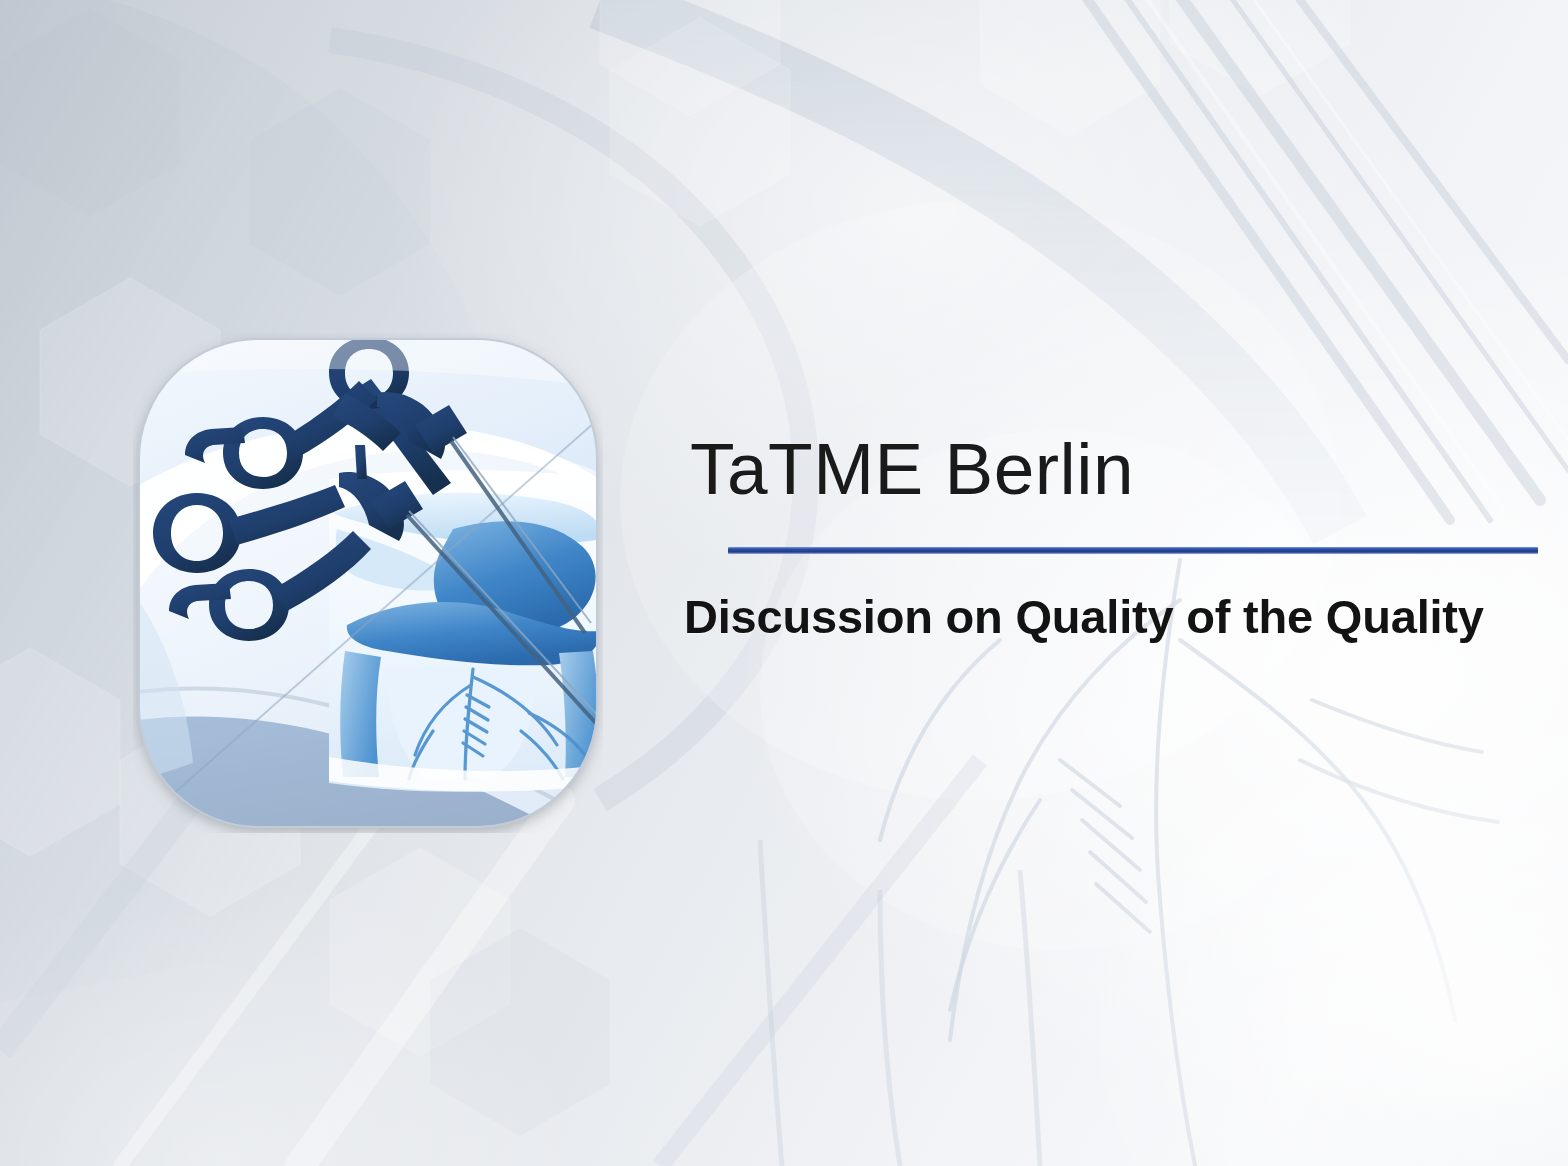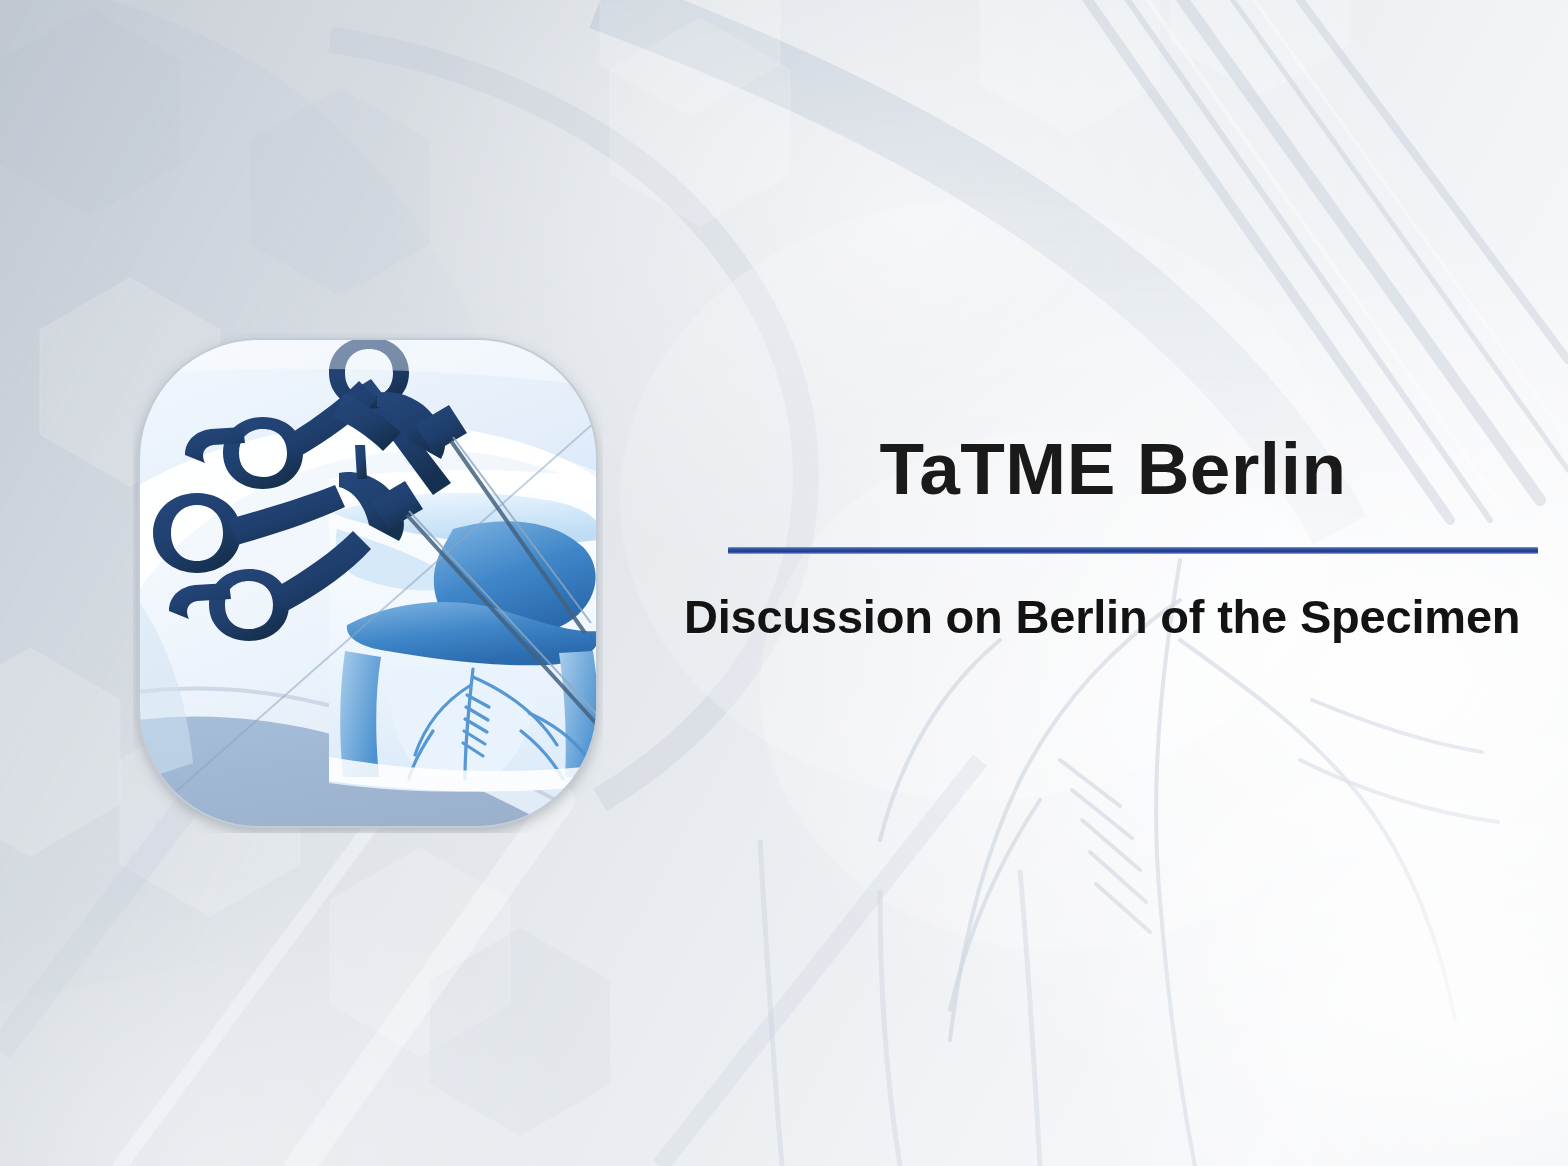--- a/index.html
+++ b/index.html
@@ -81,24 +81,23 @@
     top: 432px;
     width: 878px;
     height: 300px;
   }
 
   .title {
     position: absolute;
     left: 0;
     top: 0;
     width: 846px;
-    text-align: center;
     font-family: "Liberation Sans Narrow", "Liberation Sans", sans-serif;
     font-size: 73px;
-    font-weight: 700;
+    font-weight: 400;
     letter-spacing: 0.5px;
     color: #1a1a1a;
     line-height: 1.0;
     white-space: nowrap;
     text-shadow: 0 1px 0 rgba(255,255,255,0.55);
   }
 
   .rule {
     position: absolute;
     left: 38px;
@@ -404,17 +403,17 @@
 
       <rect x="6" y="6" width="458" height="488" rx="120" ry="120" fill="none" stroke="#c3ccd6" stroke-width="2"></rect>
     </svg>
   </div>
 
   <div id="titleblock">
     <div class="title">TaTME Berlin</div>
 
     <div class="rule"></div>
 
-    <div class="subtitle">Discussion on Berlin of the Specimen</div>
+    <div class="subtitle">Discussion on Quality of the Quality</div>
 
   </div>
 
 </div>
 
 </body></html>

